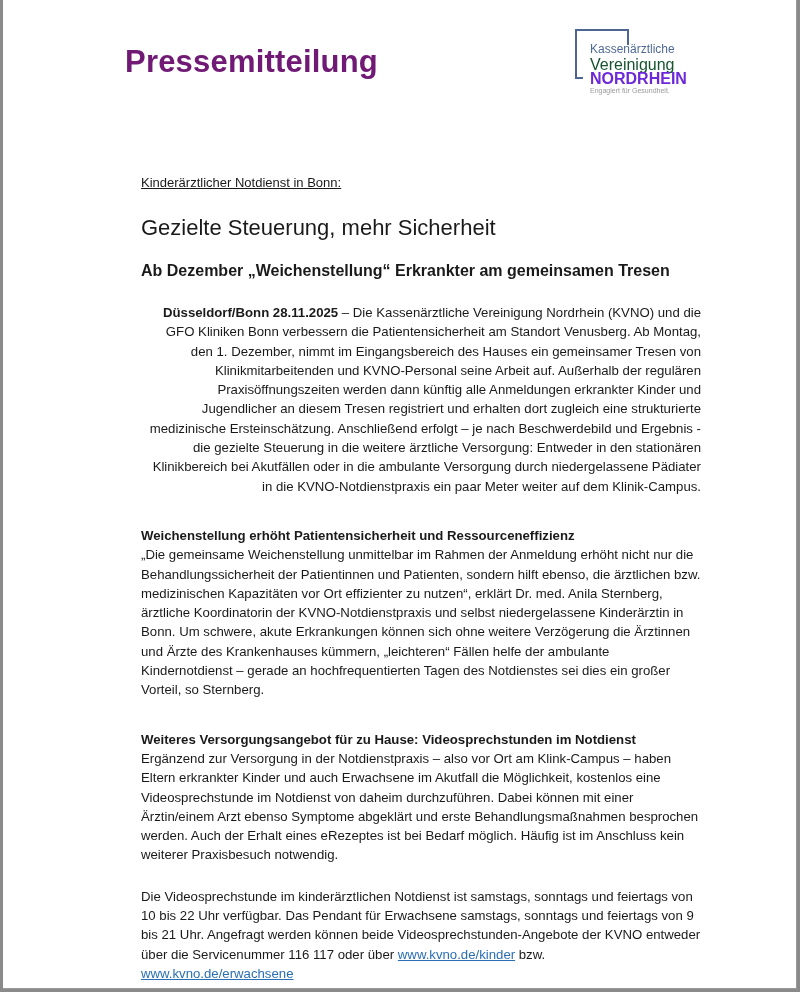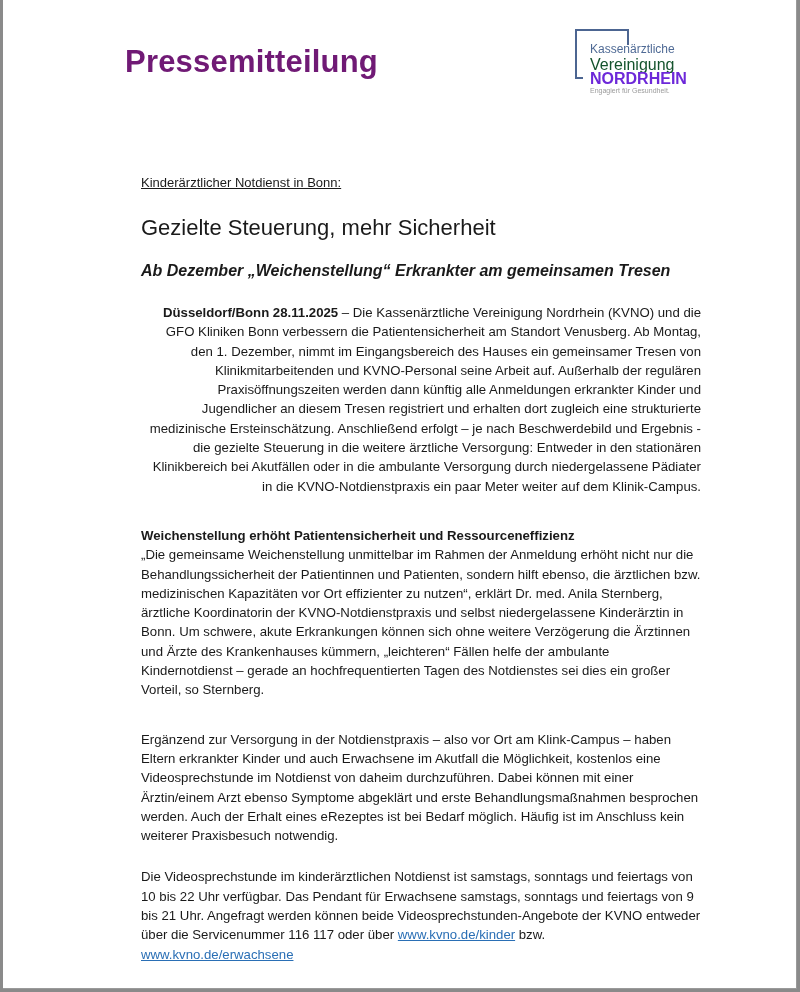--- a/index.html
+++ b/index.html
@@ -26,21 +26,21 @@
   .logo-frame-bottom { position: absolute; left: 0; top: 48px; width: 8px; height: 2px; background: #4c6591; }
   .logo-line1, .logo-line2, .logo-line3, .logo-tag { position: absolute; left: 15px; white-space: nowrap; }
   .logo-line1 { top: 13px; font-size: 12px; color: #4f6a95; }
   .logo-line2 { top: 27px; font-size: 16px; color: #14532d; }
   .logo-line3 { top: 41px; font-size: 16px; font-weight: bold; color: #6d28d9; }
   .logo-tag { top: 58px; font-size: 7px; color: #9a9a9a; }
 
   .content { position: absolute; left: 138px; top: 142px; width: 560px; color: #1a1a1a; margin-top: 32px; }
   .kicker { font-size: 13px; text-decoration: underline; margin: 0; line-height: 18px; }
   .headline { font-size: 22px; font-weight: normal; margin: 22px 0 0 0; line-height: 28px; }
-  .subhead { font-size: 16px; font-weight: bold; margin: 18px 0 0 0; line-height: 22px; font-style: italic; }
+  .subhead { font-size: 16px; font-weight: bold; margin: 18px 0 0 0; line-height: 22px; }
   .para { font-size: 13.2px; line-height: 19.3px; margin: 0; }
   .p1 { margin-top: 21px; text-align: right; }
   .gap { height: 30px; }
   .gap2 { height: 22px; }
   .bold { font-weight: bold; }
   .link { color: #2a6fb5; text-decoration: underline; }
 </style>
 </head>
 <body>
 
@@ -65,19 +65,20 @@
 
     <p class="para p1"><span class="bold">Düsseldorf/Bonn 28.11.2025</span><span> – Die Kassenärztliche Vereinigung Nordrhein (KVNO) und die GFO Kliniken Bonn verbessern die Patientensicherheit am Standort Venusberg. Ab Montag, den 1. Dezember, nimmt im Eingangsbereich des Hauses ein gemeinsamer Tresen von Klinikmitarbeitenden und KVNO-Personal seine Arbeit auf. Außerhalb der regulären Praxisöffnungszeiten werden dann künftig alle Anmeldungen erkrankter Kinder und Jugendlicher an diesem Tresen registriert und erhalten dort zugleich eine strukturierte medizinische Ersteinschätzung. Anschließend erfolgt – je nach Beschwerdebild und Ergebnis - die gezielte Steuerung in die weitere ärztliche Versorgung: Entweder in den stationären Klinikbereich bei Akutfällen oder in die ambulante Versorgung durch niedergelassene Pädiater in die KVNO-Notdienstpraxis ein paar Meter weiter auf dem Klinik-Campus.</span></p>
 
     <div class="gap"></div>
 
     <p class="para bold">Weichenstellung erhöht Patientensicherheit und Ressourceneffizienz</p>
     <p class="para">„Die gemeinsame Weichenstellung unmittelbar im Rahmen der Anmeldung erhöht nicht nur die Behandlungssicherheit der Patientinnen und Patienten, sondern hilft ebenso, die ärztlichen bzw. medizinischen Kapazitäten vor Ort effizienter zu nutzen“, erklärt Dr. med. Anila Sternberg, ärztliche Koordinatorin der KVNO-Notdienstpraxis und selbst niedergelassene Kinderärztin in Bonn. Um schwere, akute Erkrankungen können sich ohne weitere Verzögerung die Ärztinnen und Ärzte des Krankenhauses kümmern, „leichteren“ Fällen helfe der ambulante Kindernotdienst – gerade an hochfrequentierten Tagen des Notdienstes sei dies ein großer Vorteil, so Sternberg.</p>
 
     <div class="gap"></div>
 
+    <p class="para bold">Weiteres Versorgungsangebot für zu Hause: Videosprechstunden im Notdienst</p>
     <p class="para">Ergänzend zur Versorgung in der Notdienstpraxis – also vor Ort am Klink-Campus – haben Eltern erkrankter Kinder und auch Erwachsene im Akutfall die Möglichkeit, kostenlos eine Videosprechstunde im Notdienst von daheim durchzuführen. Dabei können mit einer Ärztin/einem Arzt ebenso Symptome abgeklärt und erste Behandlungsmaßnahmen besprochen werden. Auch der Erhalt eines eRezeptes ist bei Bedarf möglich. Häufig ist im Anschluss kein weiterer Praxisbesuch notwendig.</p>
 
     <div class="gap2"></div>
 
     <p class="para"><span>Die Videosprechstunde im kinderärztlichen Notdienst ist samstags, sonntags und feiertags von 10 bis 22 Uhr verfügbar. Das Pendant für Erwachsene samstags, sonntags und feiertags von 9 bis 21 Uhr. Angefragt werden können beide Videosprechstunden-Angebote der KVNO entweder über die Servicenummer 116 117 oder über </span><a class="link" href="www.kvno.de/kinder">www.kvno.de/kinder</a><span> bzw. </span><a class="link" href="www.kvno.de/erwachsene">www.kvno.de/erwachsene</a></p>
   </div>
 </div>
 
 </body></html>

